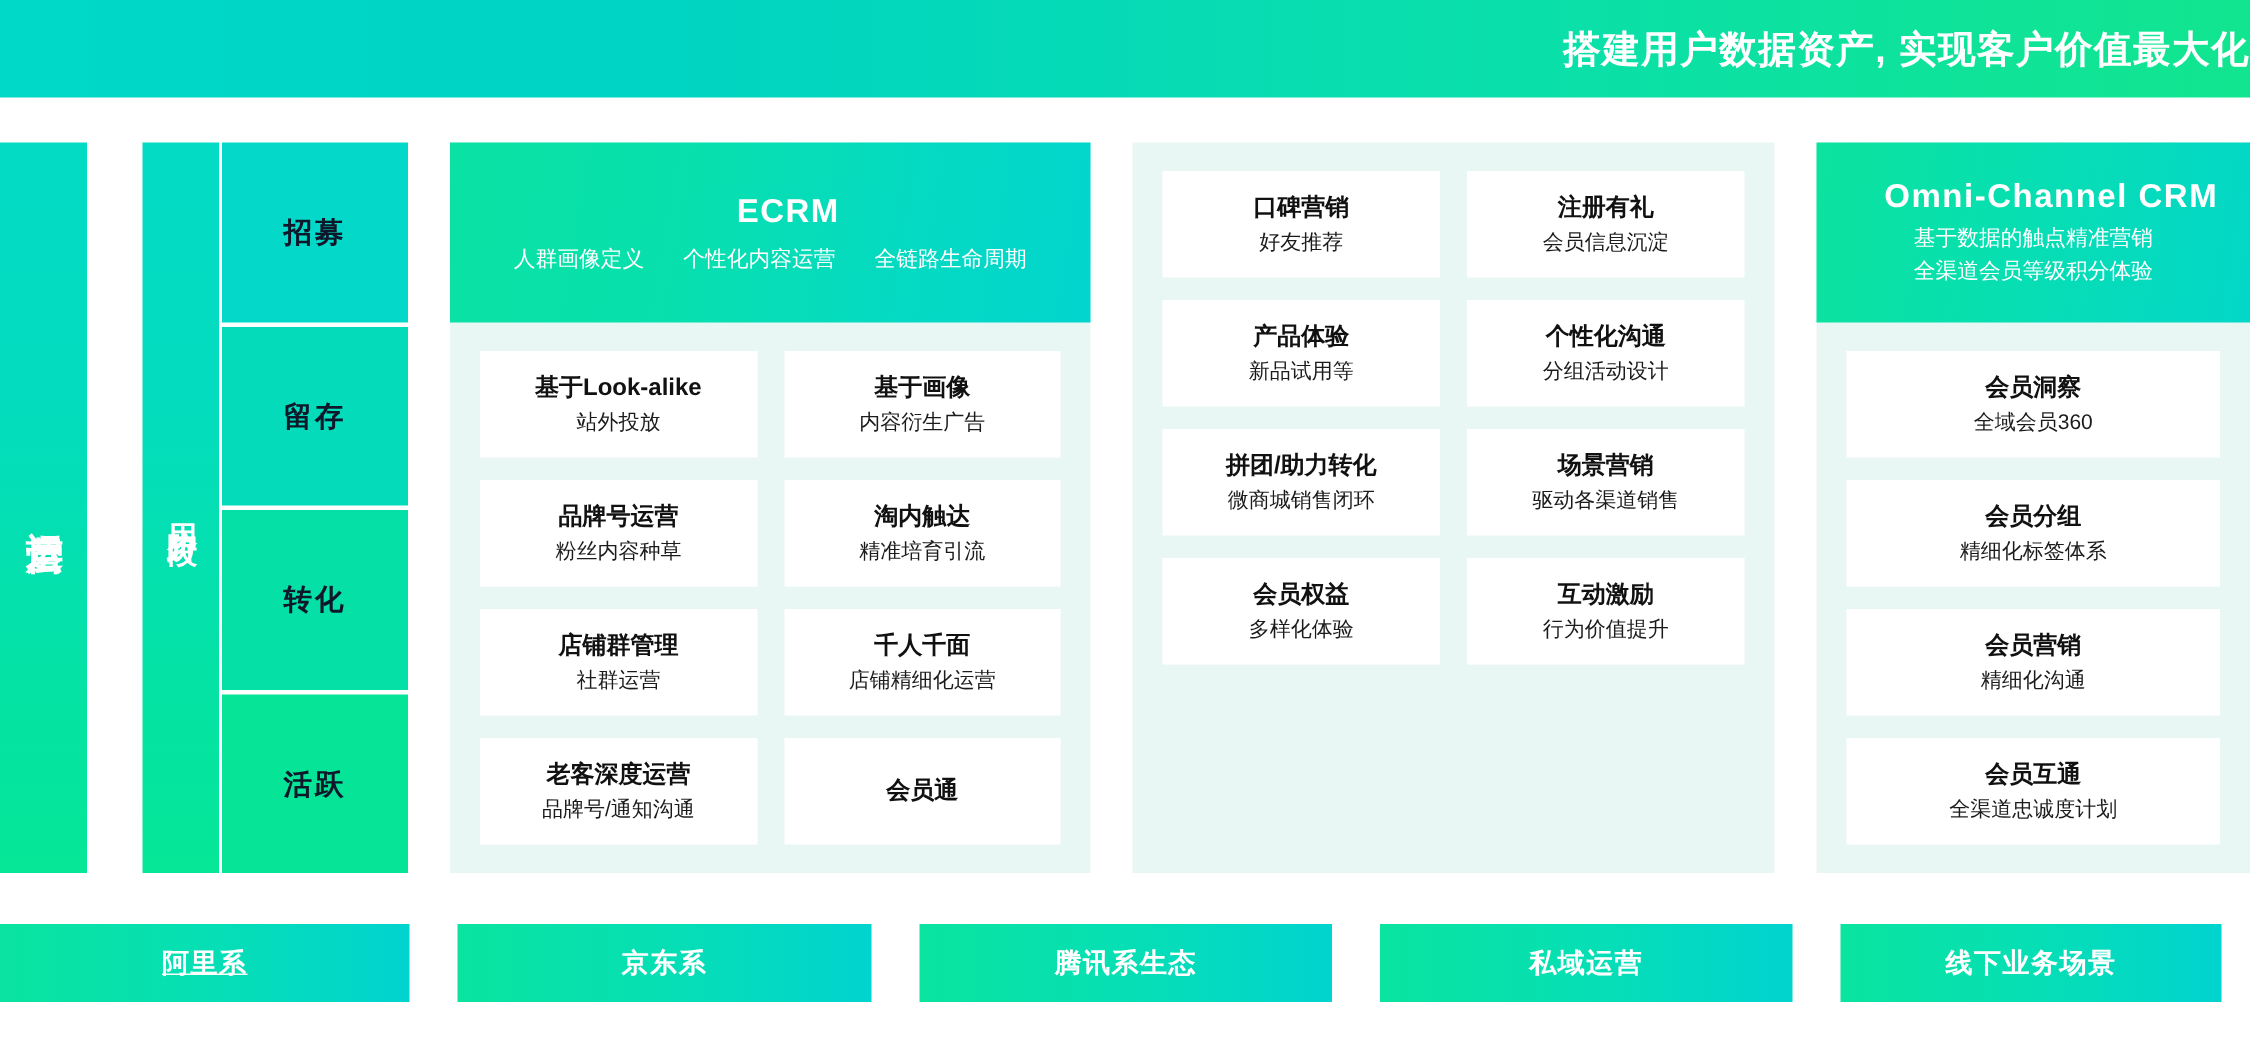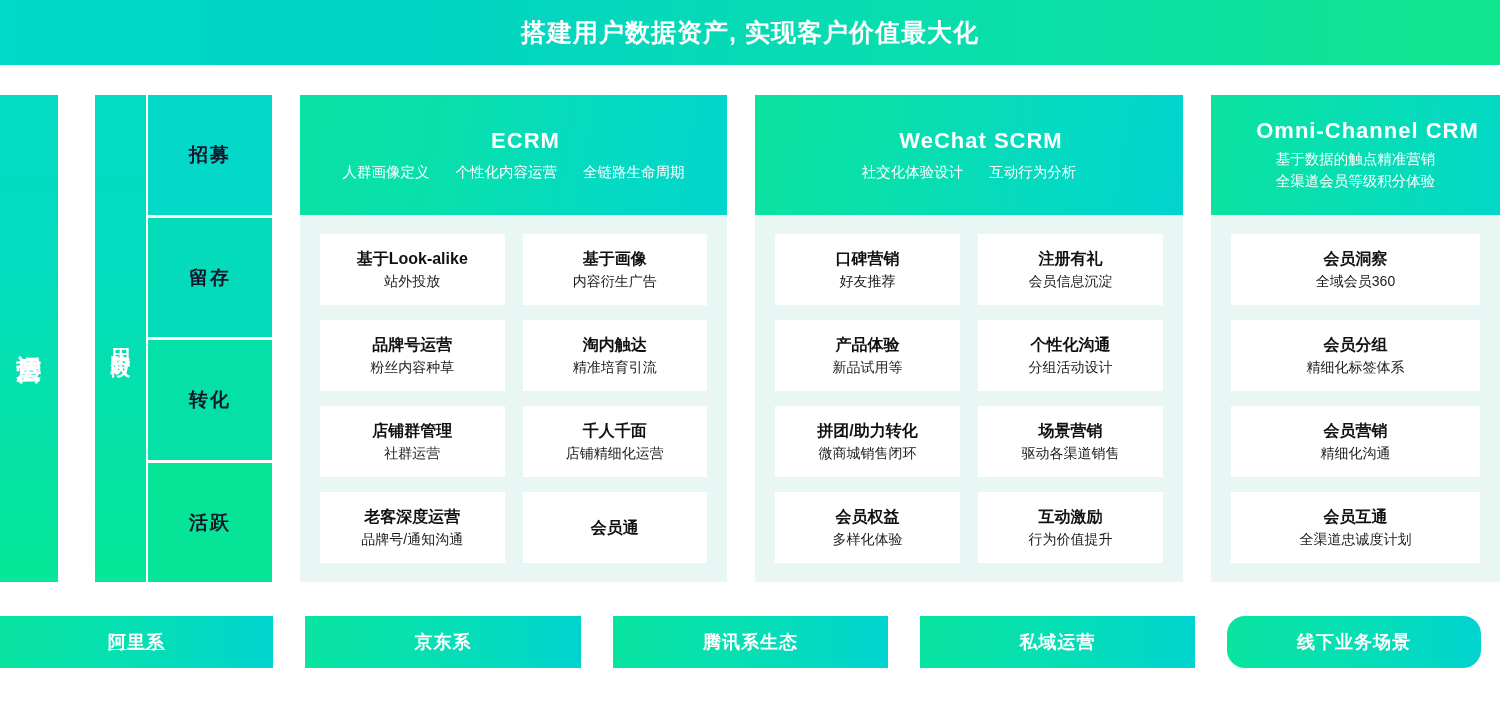--- a/index.html
+++ b/index.html
@@ -16,21 +16,21 @@
   }
 
   
   .header {
     position: absolute;
     left: 0; top: 0;
     width: 1500px; height: 65px;
     background: linear-gradient(90deg, #00d8c8 0%, #00d4c4 28%, #0ae0a8 70%, #12e58f 100%);
     display: flex;
     align-items: center;
-    justify-content: center;
+    justify-content: flex-end;
   }
   .header-title {
     color: #ffffff;
     font-size: 25px;
     font-weight: bold;
     letter-spacing: 1px;
     white-space: nowrap;
   }
 
   
@@ -180,21 +180,21 @@
     color: #ffffff;
     font-size: 18px;
     font-weight: bold;
     letter-spacing: 1px;
     background: linear-gradient(90deg, #0ae4a0 0%, #06dfb4 50%, #01d3cf 100%);
   }
   .bb-0 { left: 0px;    width: 273px; text-decoration: underline; }
   .bb-1 { left: 305px;  width: 276px; }
   .bb-2 { left: 613px;  width: 275px; }
   .bb-3 { left: 920px;  width: 275px; }
-  .bb-4 { left: 1227px; width: 254px; border-radius: 18px; }
+  .bb-4 { left: 1227px; width: 254px; }
 </style>
 </head>
 <body>
 
 <div class="header">
   <div class="header-title">搭建用户数据资产, 实现客户价值最大化</div>
 </div>
 
 <div class="rail rail-layer">
   <span class="vtext">运营层</span>
@@ -256,28 +256,20 @@
         <div class="cell-title">老客深度运营</div>
         <div class="cell-sub">品牌号/通知沟通</div>
       </div>
       <div class="cell">
         <div class="cell-title">会员通</div>
       </div>
     </div>
 </div>
 
 <div class="panel panel-1">
-  <div class="panel-head">
-    <div class="panel-name">WeChat  SCRM</div>
-    <div class="tag-row">
-        <span>社交化体验设计</span>
-        <span>互动行为分析</span>
-      </div>
-    <div class="sub-lines"></div>
-  </div>
   <div class="grid grid-2">
       <div class="cell">
         <div class="cell-title">口碑营销</div>
         <div class="cell-sub">好友推荐</div>
       </div>
       <div class="cell">
         <div class="cell-title">注册有礼</div>
         <div class="cell-sub">会员信息沉淀</div>
       </div>
       <div class="cell">

